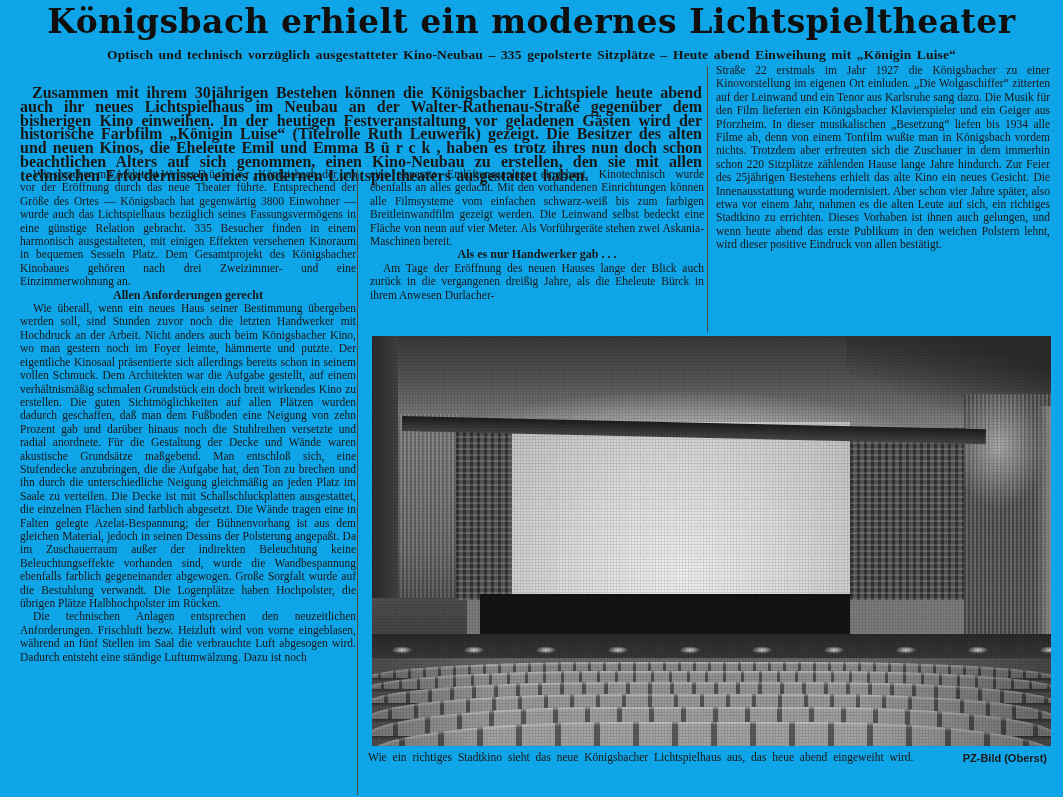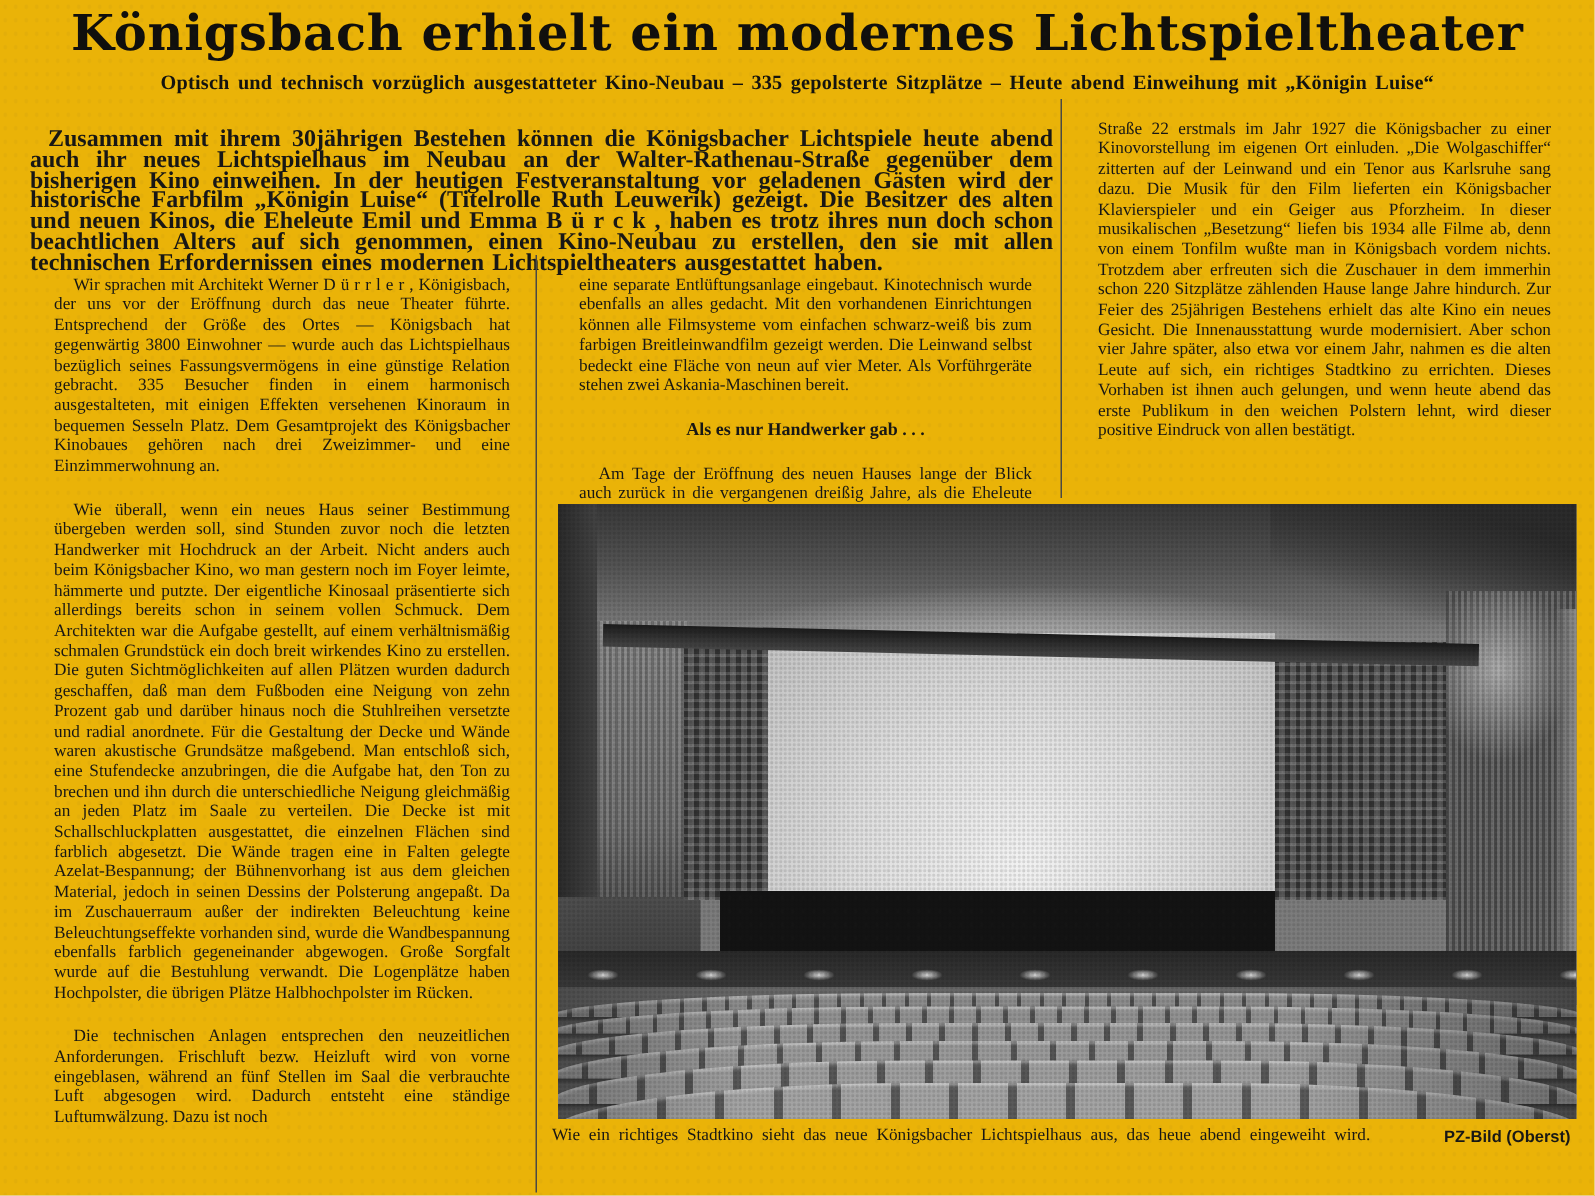--- a/index.html
+++ b/index.html
@@ -1,18 +1,18 @@
 <!DOCTYPE html>
 <html lang="de"><head>
 <meta charset="utf-8">
 <style>
   html,body{margin:0;padding:0;background:#e8e6e0;}
   .paper{
     position:relative; width:1063px; height:797px; margin:0 auto;
-    background:#eab308; overflow:hidden; color:#181715;
+    background:#0ea5e9; overflow:hidden; color:#181715;
     font-family:"Liberation Serif", serif;
   }
   
   .paper::after{
     content:""; position:absolute; inset:0; pointer-events:none;
     background-image:radial-gradient(rgba(60,60,55,.07) 1px, transparent 1.4px);
     background-size:7px 9px; opacity:.6;
   }
   .headline{
     position:absolute; left:0; top:2px; width:100%; margin:0;
@@ -23,21 +23,21 @@
     position:absolute; left:0; top:47px; width:100%; margin:0; text-align:center;
     font-family:Liberation Serif, serif; font-weight:bold;
     font-size:13.5px; letter-spacing:.15px; word-spacing:2px; color:#14130f;
   }
   .lead{
     position:absolute; left:20px; top:70px; width:682px;
     font-weight:bold; font-size:16px; line-height:13.8px;
     text-align:justify; text-indent:12px; word-spacing:1.5px;
   }
   .col{ position:absolute; font-size:11.5px; line-height:13.4px; text-align:justify; }
-  .col p{ margin:16px; text-indent:13px; }
+  .col p{ margin:0; text-indent:13px; }
   .col p.noindent{ text-indent:0; }
   .col-subhead{
     margin:2px 0 2px 0; text-align:center; font-weight:bold; font-size:12px;
     text-indent:0 !important;
   }
   .col1{ left:20px;  top:168px; width:336px; }
   .col2{ left:370px; top:168px; width:334px; }
   .col3{ left:716px; top:64px;  width:334px; }
   .vrule{ position:absolute; width:1px; background:#4a4944; }
   .vrule1{ left:357px; top:170px; height:625px; }
@@ -136,20 +136,21 @@
   <h1 class="headline">Königsbach erhielt ein modernes Lichtspieltheater</h1>
   <h2 class="subheadline">Optisch und technisch vorzüglich ausgestatteter Kino-Neubau – 335 gepolsterte Sitzplätze – Heute abend Einweihung mit „Königin Luise“</h2>
 
   <p class="lead">Zusammen mit ihrem 30jährigen Bestehen können die Königsbacher Lichtspiele heute abend auch ihr neues Lichtspielhaus im Neubau an der Walter-Rathenau-Straße gegenüber dem bisherigen Kino einweihen. In der heutigen Festveranstaltung vor geladenen Gästen wird der historische Farbfilm „Königin Luise“ (Titelrolle Ruth Leuwerik) gezeigt. Die Besitzer des alten und neuen Kinos, die Eheleute Emil und Emma B ü r c k , haben es trotz ihres nun doch schon beachtlichen Alters auf sich genommen, einen Kino-Neubau zu erstellen, den sie mit allen technischen Erfordernissen eines modernen Lichtspieltheaters ausgestattet haben.</p>
 
   <div class="vrule vrule1"></div>
   <div class="vrule vrule2"></div>
 
   <div class="col col1">
     <p>Wir sprachen mit Architekt Werner D ü r r l e r , Königisbach, der uns vor der Eröffnung durch das neue Theater führte. Entsprechend der Größe des Ortes — Königsbach hat gegenwärtig 3800 Einwohner — wurde auch das Lichtspielhaus bezüglich seines Fassungsvermögens in eine günstige Relation gebracht. 335 Besucher finden in einem harmonisch ausgestalteten, mit einigen Effekten versehenen Kinoraum in bequemen Sesseln Platz. Dem Gesamtprojekt des Königsbacher Kinobaues gehören nach drei Zweizimmer- und eine Einzimmerwohnung an.</p>
+    <p class="col-subhead">Allen Anforderungen gerecht</p>
     <p>Wie überall, wenn ein neues Haus seiner Bestimmung übergeben werden soll, sind Stunden zuvor noch die letzten Handwerker mit Hochdruck an der Arbeit. Nicht anders auch beim Königsbacher Kino, wo man gestern noch im Foyer leimte, hämmerte und putzte. Der eigentliche Kinosaal präsentierte sich allerdings bereits schon in seinem vollen Schmuck. Dem Architekten war die Aufgabe gestellt, auf einem verhältnismäßig schmalen Grundstück ein doch breit wirkendes Kino zu erstellen. Die guten Sichtmöglichkeiten auf allen Plätzen wurden dadurch geschaffen, daß man dem Fußboden eine Neigung von zehn Prozent gab und darüber hinaus noch die Stuhlreihen versetzte und radial anordnete. Für die Gestaltung der Decke und Wände waren akustische Grundsätze maßgebend. Man entschloß sich, eine Stufendecke anzubringen, die die Aufgabe hat, den Ton zu brechen und ihn durch die unterschiedliche Neigung gleichmäßig an jeden Platz im Saale zu verteilen. Die Decke ist mit Schallschluckplatten ausgestattet, die einzelnen Flächen sind farblich abgesetzt. Die Wände tragen eine in Falten gelegte Azelat-Bespannung; der Bühnenvorhang ist aus dem gleichen Material, jedoch in seinen Dessins der Polsterung angepaßt. Da im Zuschauerraum außer der indirekten Beleuchtung keine Beleuchtungseffekte vorhanden sind, wurde die Wandbespannung ebenfalls farblich gegeneinander abgewogen. Große Sorgfalt wurde auf die Bestuhlung verwandt. Die Logenplätze haben Hochpolster, die übrigen Plätze Halbhochpolster im Rücken.</p>
     <p>Die technischen Anlagen entsprechen den neuzeitlichen Anforderungen. Frischluft bezw. Heizluft wird von vorne eingeblasen, während an fünf Stellen im Saal die verbrauchte Luft abgesogen wird. Dadurch entsteht eine ständige Luftumwälzung. Dazu ist noch</p>
   </div>
 
   <div class="col col2">
     <p class="noindent">eine separate Entlüftungsanlage eingebaut. Kinotechnisch wurde ebenfalls an alles gedacht. Mit den vorhandenen Einrichtungen können alle Filmsysteme vom einfachen schwarz-weiß bis zum farbigen Breitleinwandfilm gezeigt werden. Die Leinwand selbst bedeckt eine Fläche von neun auf vier Meter. Als Vorführgeräte stehen zwei Askania-Maschinen bereit.</p>
     <p class="col-subhead">Als es nur Handwerker gab . . .</p>
     <p>Am Tage der Eröffnung des neuen Hauses lange der Blick auch zurück in die vergangenen dreißig Jahre, als die Eheleute Bürck in ihrem Anwesen Durlacher-</p>
   </div>
 

